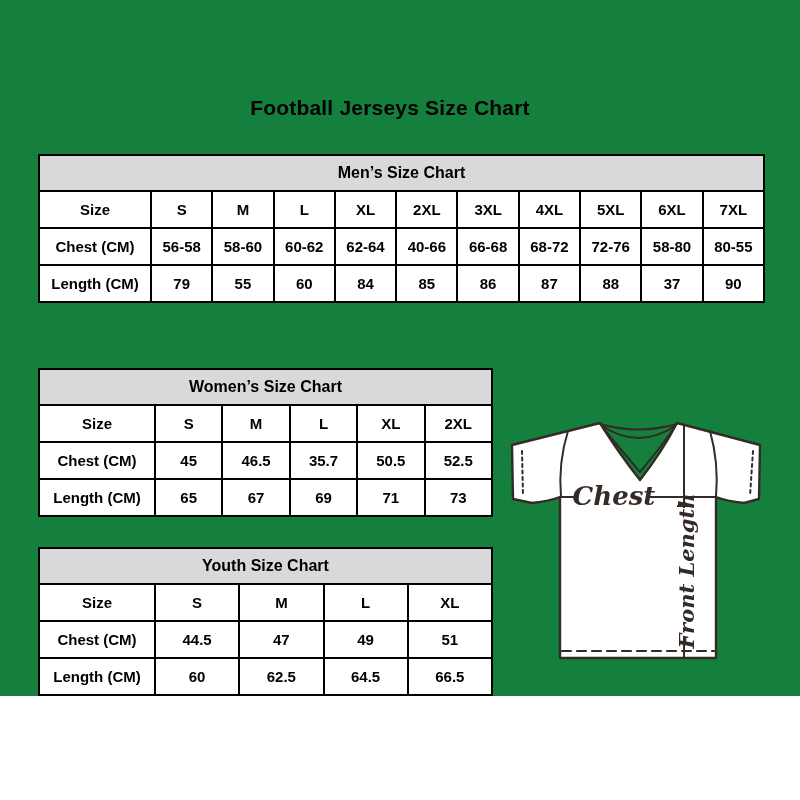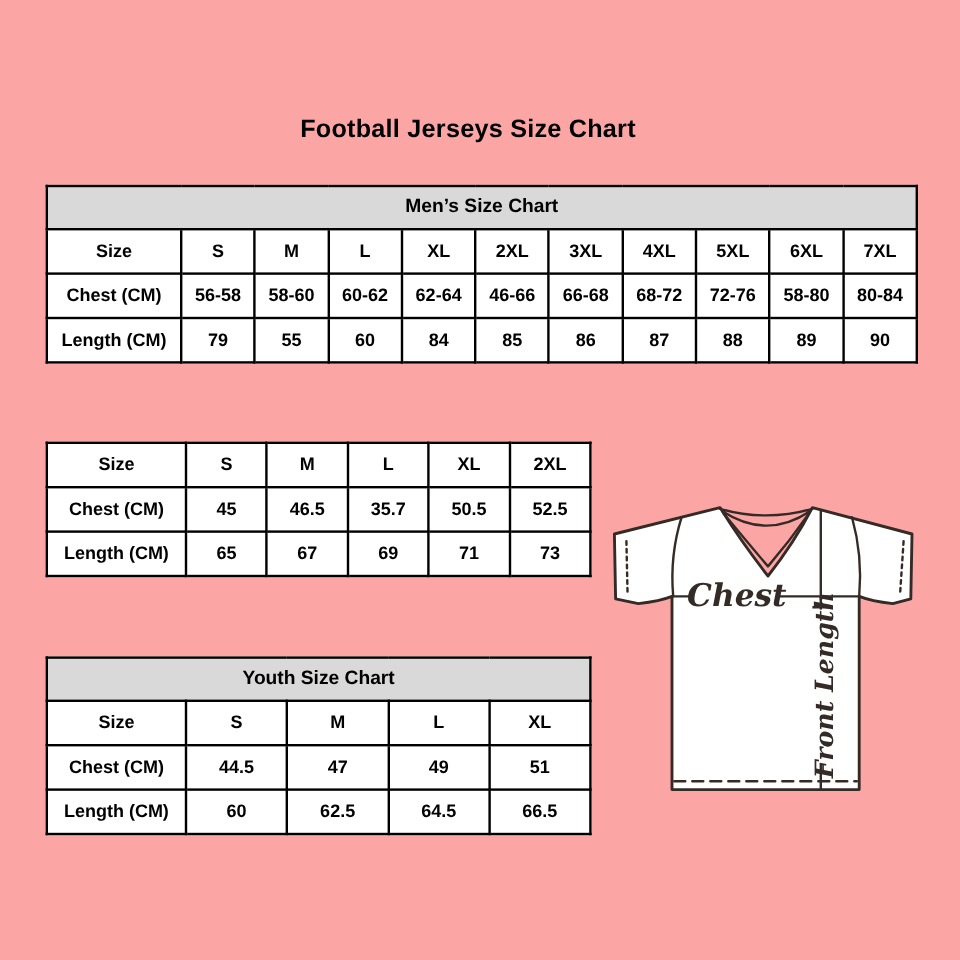--- a/index.html
+++ b/index.html
@@ -1,17 +1,17 @@
 <!DOCTYPE html>
 <html><head>
 <meta charset="utf-8">
 <style>
   html,body{margin:0;padding:0;background:#ffffff;}
   .page{
-    position:relative;width:800px;height:800px;background:#fca5a5;
+    position:relative;width:800px;height:696px;background:#15803d;
     font-family:"Liberation Sans",sans-serif;color:#000;overflow:hidden;
   }
   .page-title{
     position:absolute;top:96px;left:0;width:780px;text-align:center;
     font-size:21px;font-weight:bold;margin:0;letter-spacing:0.2px;
   }
   table{
     position:absolute;border-collapse:collapse;table-layout:fixed;
     background:#fff;
   }
@@ -69,53 +69,56 @@
           <td>5XL</td>
           <td>6XL</td>
           <td>7XL</td>
         </tr>
         <tr>
           <td>Chest (CM)</td>
           <td>56-58</td>
           <td>58-60</td>
           <td>60-62</td>
           <td>62-64</td>
-          <td>46-66</td>
+          <td>40-66</td>
           <td>66-68</td>
           <td>68-72</td>
           <td>72-76</td>
           <td>58-80</td>
-          <td>80-84</td>
+          <td>80-55</td>
         </tr>
         <tr>
           <td>Length (CM)</td>
           <td>79</td>
           <td>55</td>
           <td>60</td>
           <td>84</td>
           <td>85</td>
           <td>86</td>
           <td>87</td>
           <td>88</td>
-          <td>89</td>
+          <td>37</td>
           <td>90</td>
         </tr>
       </tbody>
   </table>
 
   <table class="women">
     <colgroup>
       <col class="label-col">
         <col>
         <col>
         <col>
         <col>
         <col>
     </colgroup>
     <tbody>
+      <tr>
+        <th class="table-title" colspan="6">Women’s Size Chart</th>
+      </tr>
     <tr>
           <td>Size</td>
           <td>S</td>
           <td>M</td>
           <td>L</td>
           <td>XL</td>
           <td>2XL</td>
         </tr>
         <tr>
           <td>Chest (CM)</td>

